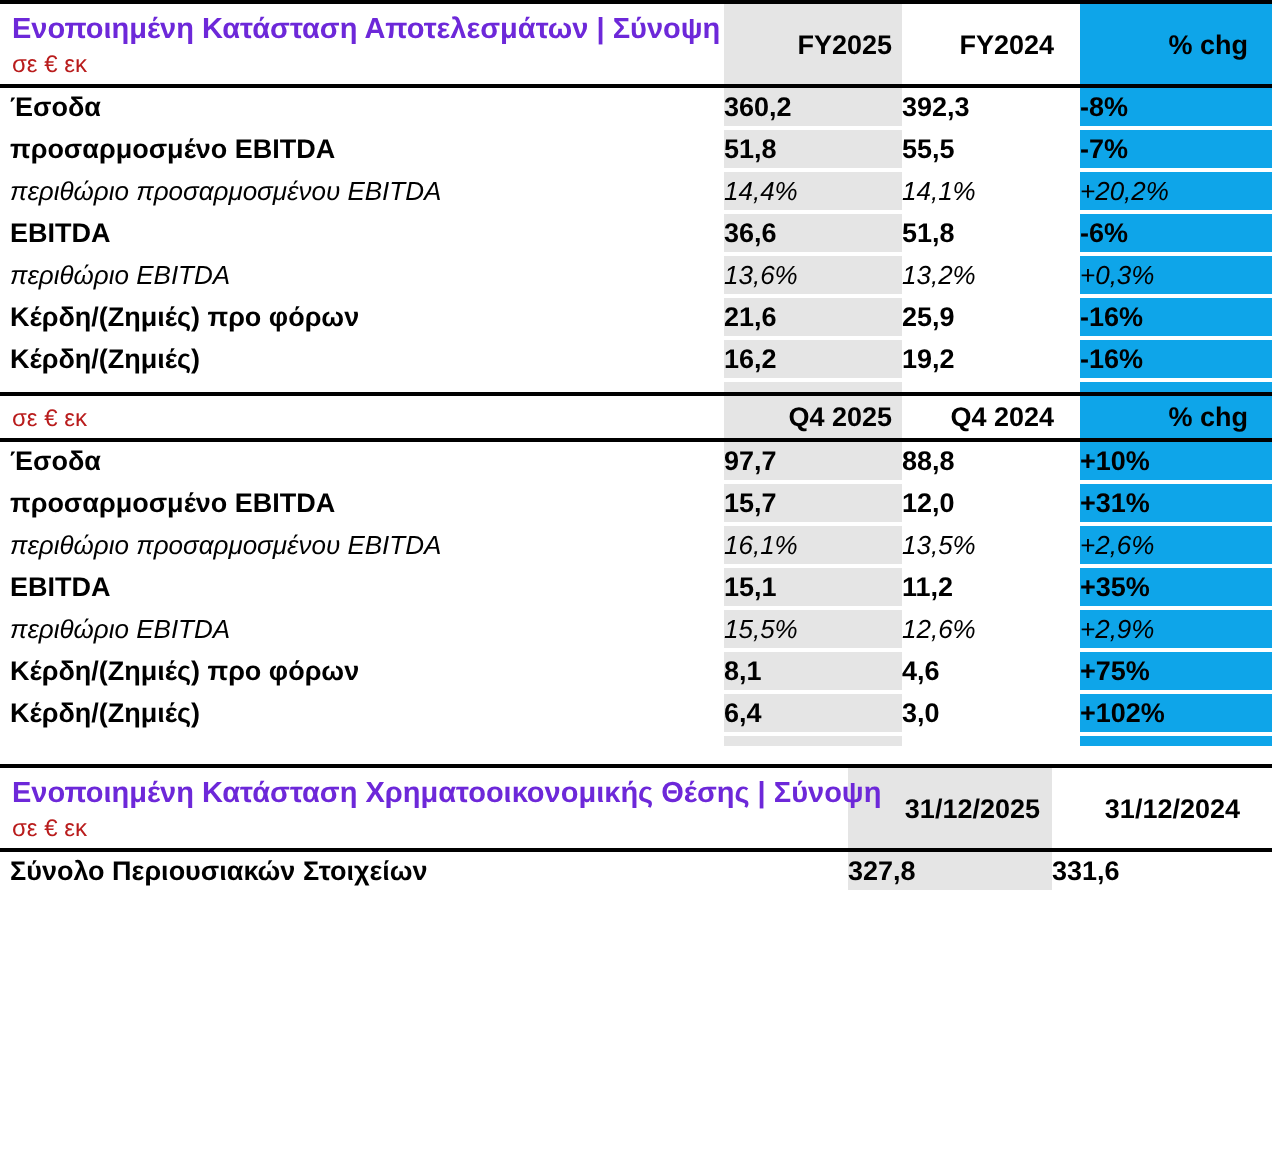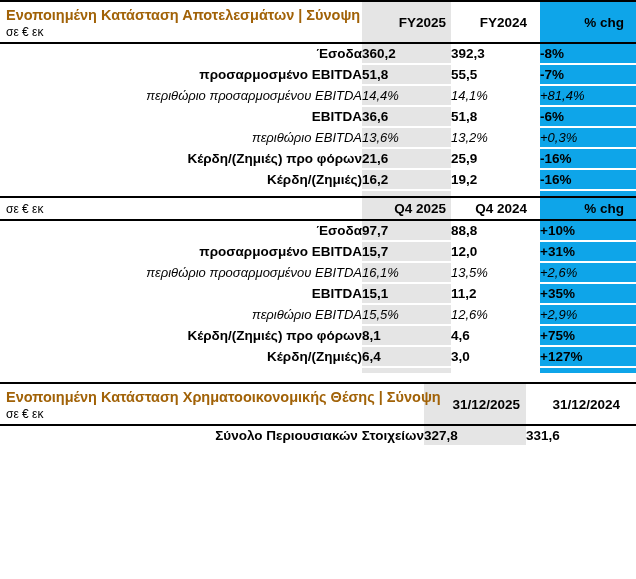--- a/index.html
+++ b/index.html
@@ -23,38 +23,38 @@
   .c-c { width: 96px; }
   
   .c3-label { width: 424px; }
   .c3-a { width: 102px; }
   .c3-b { width: 110px; }
 
   th, td { padding: 0; margin: 0; vertical-align: middle; }
   thead th { border-bottom: 2px solid #000000; text-align: right; }
 
   .t-title {
-    color: #a16207; font-weight: bold; font-size: 14.5px;
+    color: #6d28d9; font-weight: bold; font-size: 14.5px;
     text-align: left; padding: 4px 0 0 6px; line-height: 18px;
     white-space: nowrap;
   }
   .t-sub {
-    color: #000000; font-weight: normal; font-size: 12px;
+    color: #b91c1c; font-weight: normal; font-size: 12px;
     text-align: left; padding: 1px 0 3px 6px; line-height: 14px;
   }
   .head-num { font-size: 13.5px; font-weight: bold; }
 
   tbody td {
     height: 21px;
     border-bottom: 2px solid #ffffff;
     font-size: 13.5px;
     font-weight: bold;
     white-space: nowrap;
   }
-  .lbl { text-align: right; padding-left: 5px; }
+  .lbl { text-align: left; padding-left: 5px; }
   .num { text-align: left; }
   .pr-a { padding-right: 5px; }
   .pr-b { padding-right: 13px; }
   .pr-c { padding-right: 12px; }
   .pr-3a { padding-right: 6px; }
   .pr-3b { padding-right: 16px; }
 
   .shade-a { background: #e5e5e5; }
   .shade-c { background: #0ea5e9; }
 
@@ -98,21 +98,21 @@
       <tr>
         <td class="lbl">προσαρμοσμένο EBITDA</td>
         <td class="num shade-a pr-a">51,8</td>
         <td class="num pr-b">55,5</td>
         <td class="num shade-c pr-c">-7%</td>
       </tr>
       <tr class="it">
         <td class="lbl">περιθώριο προσαρμοσμένου EBITDA</td>
         <td class="num shade-a pr-a">14,4%</td>
         <td class="num pr-b">14,1%</td>
-        <td class="num shade-c pr-c">+81,4%</td>
+        <td class="num shade-c pr-c">+20,2%</td>
       </tr>
       <tr>
         <td class="lbl">EBITDA</td>
         <td class="num shade-a pr-a">36,6</td>
         <td class="num pr-b">51,8</td>
         <td class="num shade-c pr-c">-6%</td>
       </tr>
       <tr class="it">
         <td class="lbl">περιθώριο EBITDA</td>
         <td class="num shade-a pr-a">13,6%</td>
@@ -191,21 +191,21 @@
       <tr>
         <td class="lbl">Κέρδη/(Ζημιές) προ φόρων</td>
         <td class="num shade-a pr-a">8,1</td>
         <td class="num pr-b">4,6</td>
         <td class="num shade-c pr-c">+75%</td>
       </tr>
       <tr>
         <td class="lbl">Κέρδη/(Ζημιές)</td>
         <td class="num shade-a pr-a">6,4</td>
         <td class="num pr-b">3,0</td>
-        <td class="num shade-c pr-c">+127%</td>
+        <td class="num shade-c pr-c">+102%</td>
       </tr>
       <tr class="spacer">
         <td></td>
           <td class="shade-a"></td>
           <td></td>
           <td class="shade-c"></td>
       </tr>
     </tbody>
   </table>
 

